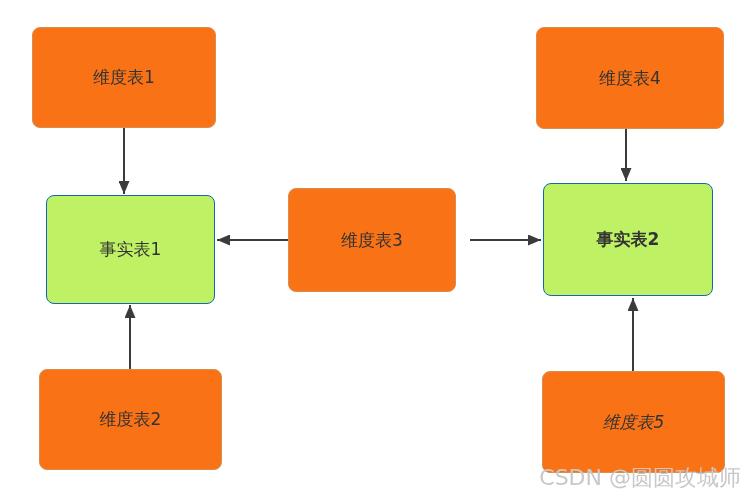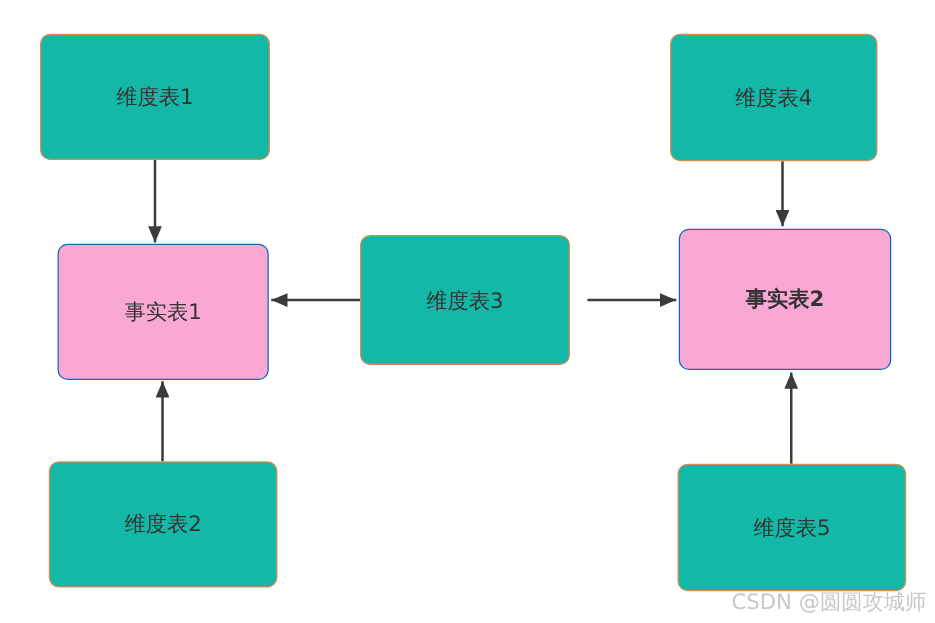--- a/index.html
+++ b/index.html
@@ -15,45 +15,45 @@
     box-sizing: border-box;
     display: flex;
     align-items: center;
     justify-content: center;
     border-radius: 8px;
     font-size: 17px;
     color: #333333;
     text-align: center;
   }
   .dimension {
-    background: #14b8a6;
+    background: #f97316;
     border: 1px solid #d98e4e;
   }
   .fact {
-    background: #f9a8d4;
+    background: #bef264;
     border: 1px solid #1467b8;
   }
   #n-dim1  { left: 32px;  top: 27px;  width: 184px; height: 101px; }
-  #n-dim4  { left: 536px; top: 27px;  width: 166px; height: 102px; }
+  #n-dim4  { left: 536px; top: 27px;  width: 188px; height: 102px; }
   #n-fact1 { left: 46px;  top: 195px; width: 169px; height: 109px; }
   #n-dim3  { left: 288px; top: 188px; width: 168px; height: 104px; }
   #n-fact2 { left: 543px; top: 183px; width: 170px; height: 113px; font-weight: bold; }
   #n-dim2  { left: 39px;  top: 369px; width: 183px; height: 101px; }
-  #n-dim5  { left: 542px; top: 371px; width: 183px; height: 102px; }
+  #n-dim5  { left: 542px; top: 371px; width: 183px; height: 102px; font-style: italic; }
   .edges {
     position: absolute;
     left: 0; top: 0;
     width: 748px; height: 498px;
     pointer-events: none;
   }
   .watermark {
     position: absolute;
     right: 7px;
     bottom: 5px;
-    font-size: 17px;
+    font-size: 22px;
     color: #c8c8c8;
     z-index: 5;
     white-space: nowrap;
   }
 </style>
 </head>
 <body>
 
 <svg class="edges" width="748" height="498" viewBox="0 0 748 498" xmlns="http://www.w3.org/2000/svg">
   <defs>

